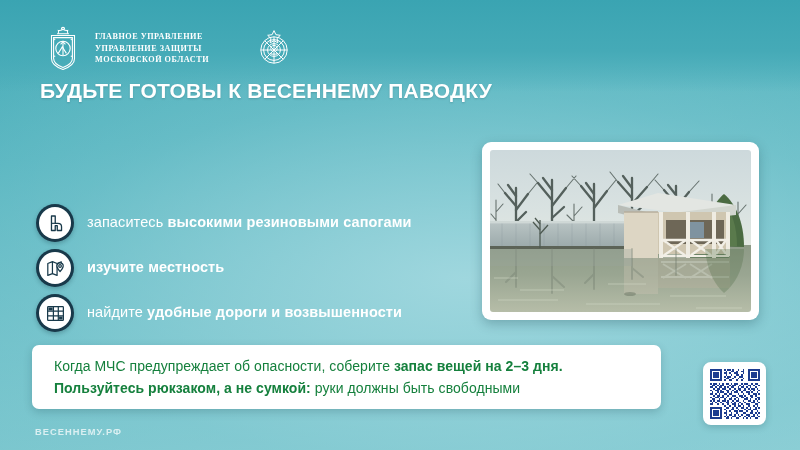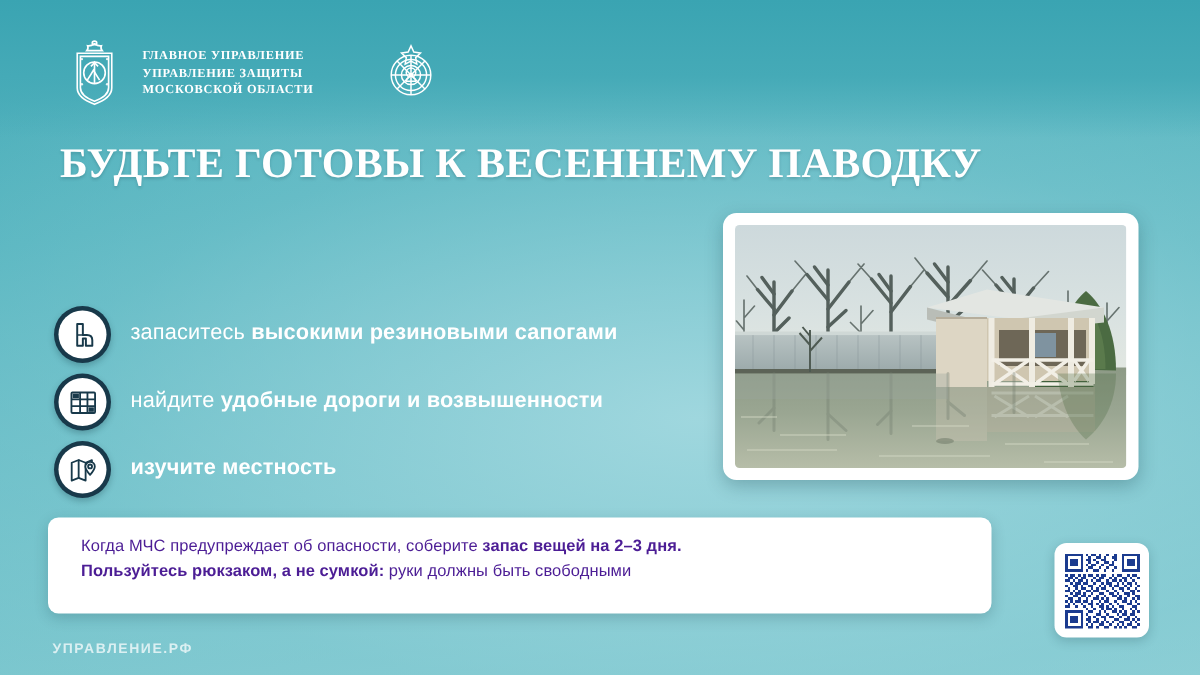--- a/index.html
+++ b/index.html
@@ -26,26 +26,25 @@
   .emblem{width:46px;height:46px;flex:none;display:block;}
   .org-lines{display:flex;flex-direction:column;gap:1px;}
   .org-lines span{
     font-family:"Liberation Serif","DejaVu Serif",serif;
     font-weight:700;font-size:8.2px;letter-spacing:0.5px;
     color:#ffffff;line-height:1.32;white-space:nowrap;
   }
 
   
   .title{
-    position:absolute;left:40px;top:96px;z-index:5;
-    font-size:28px;font-weight:700;color:#ffffff;
+    position:absolute;left:40px;top:80px;z-index:5;
+    font-size:21px;font-weight:700;color:#ffffff;
     letter-spacing:0.2px;line-height:1;
     text-shadow:0 1px 2px rgba(20,60,70,0.22);
     white-space:nowrap;
-    font-family:Liberation Serif, serif;
   }
 
   
   .banner{
     position:absolute;left:28px;top:143px;width:430px;height:50px;z-index:5;
     border-radius:5px;
     background:linear-gradient(100deg,#143644 0%,#1d4a5a 38%,#2f7e8c 78%,#58a9b3 100%);
     box-shadow:0 2px 6px rgba(12,45,55,0.20);
     display:flex;flex-direction:column;justify-content:center;
     padding:0 0 0 20px;box-sizing:border-box;
@@ -78,21 +77,21 @@
   }
   .photo{width:100%;height:100%;border-radius:3px;overflow:hidden;position:relative;display:block;}
 
   
   .note{
     position:absolute;left:32px;top:345px;width:629px;height:64px;z-index:5;
     background:#ffffff;border-radius:7px;box-sizing:border-box;
     padding:11px 0 0 22px;
     box-shadow:0 3px 9px rgba(16,58,70,0.22);
   }
-  .note-line{font-size:11px;color:#4c1d95;line-height:1.55;letter-spacing:0.05px;white-space:nowrap;}
+  .note-line{font-size:14px;color:#15803d;line-height:1.55;letter-spacing:0.05px;white-space:nowrap;}
   .note-line .strong{font-weight:700;}
 
   
   .qr-card{
     position:absolute;left:703px;top:362px;width:63px;height:63px;z-index:6;
     background:#ffffff;border-radius:8px;
     display:flex;align-items:center;justify-content:center;
     box-shadow:0 2px 7px rgba(16,58,70,0.22);
   }
   .qr-card svg{display:block;}
@@ -164,59 +163,59 @@
       <span class="tip-icon">
         <span class="disc">
           <svg viewBox="0 0 24 24" width="21" height="21" aria-hidden="true">
             <path d="M7.4 3.4h4.3v8.4h3.1c2.6 0 4.1 1.5 4.1 4v4.2H14V14.4h-2.3v5.6H7.4z" fill="none" stroke="#18394a" stroke-width="1.5" stroke-linejoin="round"></path>
             <path d="M7.4 11.8h4.3" stroke="#18394a" stroke-width="1.3"></path>
           </svg>
         </span>
       </span>
       <span class="tip-text">
         <span class="lead">запаситесь </span><span class="strong">высокими резиновыми сапогами</span>
+      </span>
+    </div>
+
+    <div class="tip">
+      <span class="tip-icon">
+        <span class="disc">
+          <svg viewBox="0 0 24 24" width="21" height="21" aria-hidden="true">
+            <g fill="none" stroke="#18394a" stroke-width="1.4" stroke-linejoin="round">
+              <path d="M3.2 6.3l5.3-2.1v13.6l-5.3 2.1z"></path>
+              <path d="M8.5 4.2l5.3 2.1v13.6l-5.3-2.1"></path>
+              <path d="M13.8 6.3l4.8-2v7"></path>
+              <path d="M17.2 5.6c2 0 3.6 1.6 3.6 3.6 0 2.4-3.6 6.3-3.6 6.3s-3.6-3.9-3.6-6.3c0-2 1.6-3.6 3.6-3.6z" fill="#ffffff"></path>
+              <circle cx="17.2" cy="9.1" r="1.5"></circle>
+            </g>
+          </svg>
+        </span>
+      </span>
+      <span class="tip-text">
+        <span class="lead"></span><span class="strong">изучите местность</span>
       </span>
     </div>
 
     <div class="tip">
       <span class="tip-icon">
         <span class="disc">
           <svg viewBox="0 0 24 24" width="21" height="21" aria-hidden="true">
             <g fill="none" stroke="#18394a" stroke-width="1.4">
               <rect x="3" y="4.2" width="18" height="15.6" rx="0.8"></rect>
               <path d="M3 9.4h18M3 14.6h18M9.6 4.2v15.6M15.2 4.2v15.6"></path>
             </g>
             <g fill="#18394a">
               <rect x="3.9" y="5.1" width="4.8" height="3.4"></rect>
               <rect x="16.1" y="15.5" width="4" height="3.4"></rect>
             </g>
           </svg>
         </span>
       </span>
       <span class="tip-text">
         <span class="lead">найдите </span><span class="strong">удобные дороги и возвышенности</span>
-      </span>
-    </div>
-
-    <div class="tip">
-      <span class="tip-icon">
-        <span class="disc">
-          <svg viewBox="0 0 24 24" width="21" height="21" aria-hidden="true">
-            <g fill="none" stroke="#18394a" stroke-width="1.4" stroke-linejoin="round">
-              <path d="M3.2 6.3l5.3-2.1v13.6l-5.3 2.1z"></path>
-              <path d="M8.5 4.2l5.3 2.1v13.6l-5.3-2.1"></path>
-              <path d="M13.8 6.3l4.8-2v7"></path>
-              <path d="M17.2 5.6c2 0 3.6 1.6 3.6 3.6 0 2.4-3.6 6.3-3.6 6.3s-3.6-3.9-3.6-6.3c0-2 1.6-3.6 3.6-3.6z" fill="#ffffff"></path>
-              <circle cx="17.2" cy="9.1" r="1.5"></circle>
-            </g>
-          </svg>
-        </span>
-      </span>
-      <span class="tip-text">
-        <span class="lead"></span><span class="strong">изучите местность</span>
       </span>
     </div>
 
   </div>
 
   <div class="photo-frame">
     <span class="photo">
       <svg viewBox="0 0 261 162" width="100%" height="100%" preserveAspectRatio="none" aria-hidden="true">
         <defs>
           <linearGradient id="skyG" x1="0" y1="0" x2="0" y2="1">
@@ -563,15 +562,15 @@
           <rect x="12" y="28" width="1" height="1"></rect>
         <rect x="15" y="28" width="2" height="1"></rect>
           <rect x="19" y="28" width="1" height="1"></rect>
         <rect x="21" y="28" width="1" height="1"></rect>
           <rect x="23" y="28" width="1" height="1"></rect>
         <rect x="26" y="28" width="2" height="1"></rect>
       </g>
     </svg>
   </div>
 
-  <div class="watermark">УПРАВЛЕНИЕ.РФ</div>
+  <div class="watermark">ВЕСЕННЕМУ.РФ</div>
 
 </div>
 
 </body></html>

